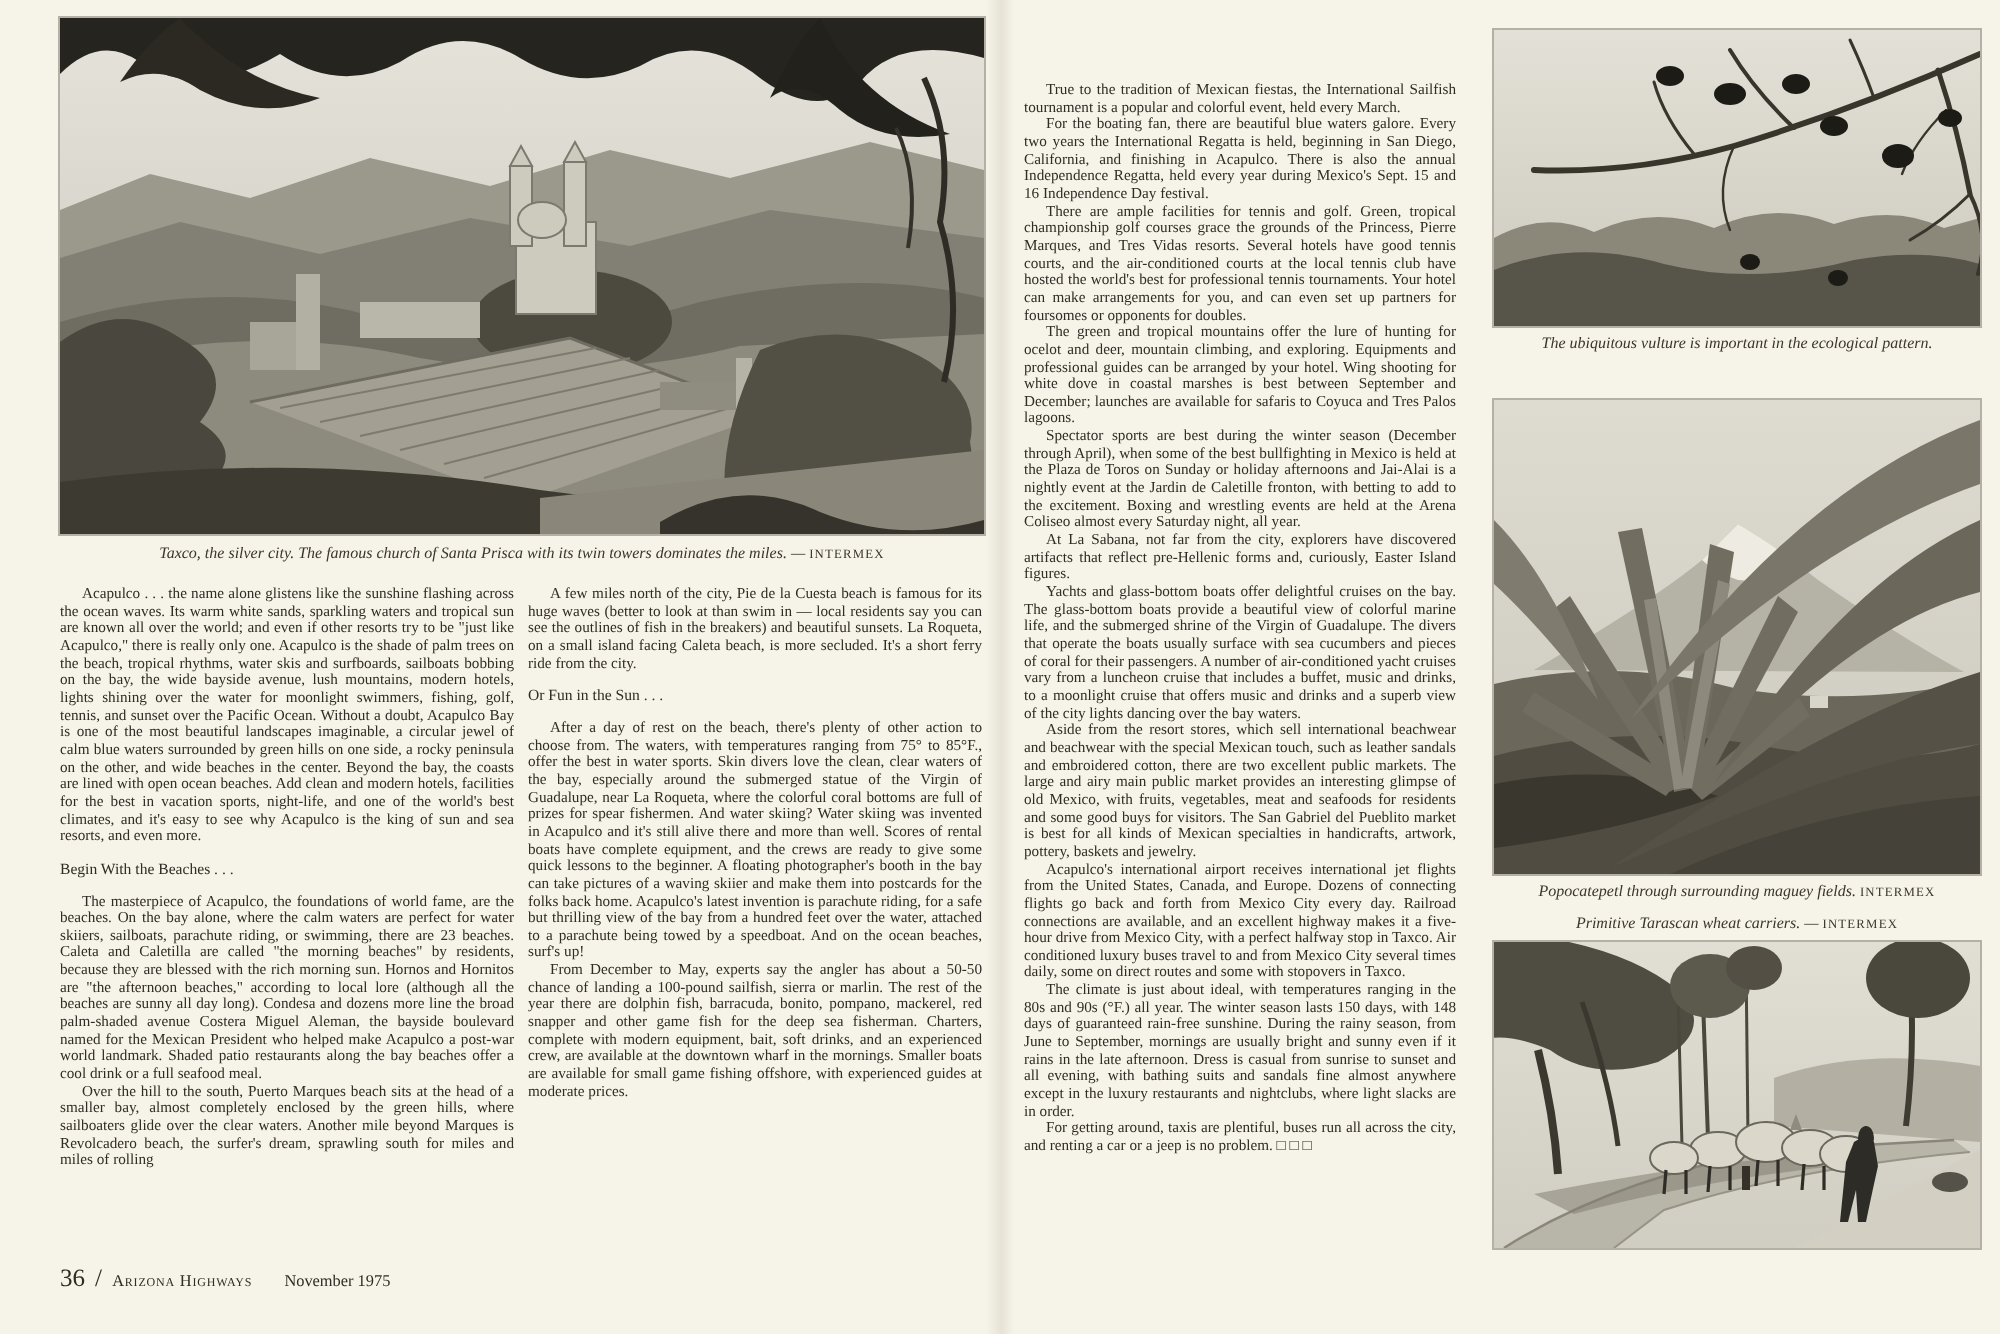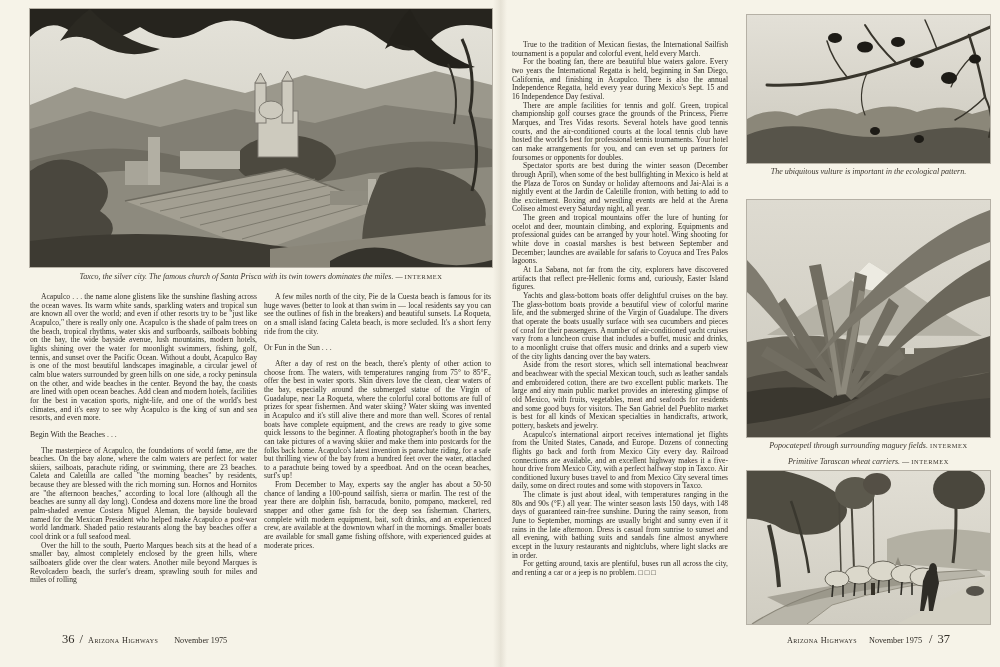--- a/index.html
+++ b/index.html
@@ -20,21 +20,21 @@
   .bodycol { position:absolute; font-size:7.6px; line-height:8.65px; text-align:justify; overflow:hidden; }
   .bodycol p { margin:0; text-indent:11px; }
   .bodycol p.noindent { text-indent:0; }
   .bodycol .sect { font-weight:normal; font-size:7.8px; margin:8px 0 7px 0; text-indent:0; }
 
   .footer { position:absolute; top:632px; font-size:8.2px; white-space:nowrap; }
   .footer .pg { font-size:12.5px; }
   .footer .slash { font-size:12.5px; padding:0 3px; }
   .footer .mag { font-variant:small-caps; letter-spacing:.4px; }
   .footer .date { margin-left:14px; }
-  .footer-left { left:30px;margin-left:32px; }
+  .footer-left { left:30px; }
   .footer-right { left:747px; width:243px; text-align:center; }
   .footer-right .date { margin-left:10px; margin-right:2px; }
 
   
   .photo-taxco  { left:30px;  top:9px;   width:462px; height:258px; }
   .caption-main { left:30px;  top:272px; width:462px; }
   .col1 { left:30px;  top:293px; width:227px; height:337px; }
   .col2 { left:264px; top:293px; width:227px; height:337px; }
   .col3 { left:512px; top:25px;  width:216px; height:592px;margin-top:16px; }
 
@@ -125,22 +125,22 @@
     <span class="mag">Arizona Highways</span>
     <span class="date">November 1975</span>
   </div>
 
   <div class="gutter"></div>
 
   <div class="bodycol col3">
     <p>True to the tradition of Mexican fiestas, the International Sailfish tournament is a popular and colorful event, held every March.</p>
     <p>For the boating fan, there are beautiful blue waters galore. Every two years the International Regatta is held, beginning in San Diego, California, and finishing in Acapulco. There is also the annual Independence Regatta, held every year during Mexico's Sept. 15 and 16 Independence Day festival.</p>
     <p>There are ample facilities for tennis and golf. Green, tropical championship golf courses grace the grounds of the Princess, Pierre Marques, and Tres Vidas resorts. Several hotels have good tennis courts, and the air-conditioned courts at the local tennis club have hosted the world's best for professional tennis tournaments. Your hotel can make arrangements for you, and can even set up partners for foursomes or opponents for doubles.</p>
+    <p>The green and tropical mountains offer the lure of hunting for ocelot and deer, mountain climbing, and exploring. Equipments and professional guides can be arranged by your hotel. Wing shooting for white dove in coastal marshes is best between September and December; launches are available for safaris to Coyuca and Tres Palos lagoons.</p>
     <p>Spectator sports are best during the winter season (December through April), when some of the best bullfighting in Mexico is held at the Plaza de Toros on Sunday or holiday afternoons and Jai-Alai is a nightly event at the Jardin de Caletille fronton, with betting to add to the excitement. Boxing and wrestling events are held at the Arena Coliseo almost every Saturday night, all year.</p>
-    <p>The green and tropical mountains offer the lure of hunting for ocelot and deer, mountain climbing, and exploring. Equipments and professional guides can be arranged by your hotel. Wing shooting for white dove in coastal marshes is best between September and December; launches are available for safaris to Coyuca and Tres Palos lagoons.</p>
     <p>At La Sabana, not far from the city, explorers have discovered artifacts that reflect pre-Hellenic forms and, curiously, Easter Island figures.</p>
     <p>Yachts and glass-bottom boats offer delightful cruises on the bay. The glass-bottom boats provide a beautiful view of colorful marine life, and the submerged shrine of the Virgin of Guadalupe. The divers that operate the boats usually surface with sea cucumbers and pieces of coral for their passengers. A number of air-conditioned yacht cruises vary from a luncheon cruise that includes a buffet, music and drinks, to a moonlight cruise that offers music and drinks and a superb view of the city lights dancing over the bay waters.</p>
     <p>Aside from the resort stores, which sell international beachwear and beachwear with the special Mexican touch, such as leather sandals and embroidered cotton, there are two excellent public markets. The large and airy main public market provides an interesting glimpse of old Mexico, with fruits, vegetables, meat and seafoods for residents and some good buys for visitors. The San Gabriel del Pueblito market is best for all kinds of Mexican specialties in handicrafts, artwork, pottery, baskets and jewelry.</p>
     <p>Acapulco's international airport receives international jet flights from the United States, Canada, and Europe. Dozens of connecting flights go back and forth from Mexico City every day. Railroad connections are available, and an excellent highway makes it a five-hour drive from Mexico City, with a perfect halfway stop in Taxco. Air conditioned luxury buses travel to and from Mexico City several times daily, some on direct routes and some with stopovers in Taxco.</p>
     <p>The climate is just about ideal, with temperatures ranging in the 80s and 90s (°F.) all year. The winter season lasts 150 days, with 148 days of guaranteed rain-free sunshine. During the rainy season, from June to September, mornings are usually bright and sunny even if it rains in the late afternoon. Dress is casual from sunrise to sunset and all evening, with bathing suits and sandals fine almost anywhere except in the luxury restaurants and nightclubs, where light slacks are in order.</p>
     <p>For getting around, taxis are plentiful, buses run all across the city, and renting a car or a jeep is no problem.  □  □  □</p>
   </div>
 
   <div class="photo photo-vultures">
     <svg viewBox="0 0 243 148" preserveAspectRatio="none">
@@ -271,20 +271,14 @@
             <path d="M165,112 L165,124"></path>
         </g>
         <path d="M180,100 Q186,96 190,100 L192,112 Q188,130 186,140 L182,140 L181,124 L177,140 L173,140 Q175,120 176,110 Z" fill="#2e2c26"></path>
         <ellipse cx="186" cy="98" rx="4" ry="6" fill="#2e2c26"></ellipse>
         <path d="M148,94 l3,-8 l3,8 z" fill="#8f8b7e"></path>
         <rect x="124" y="112" width="4" height="12" fill="#353128"></rect>
       </g>
     </svg>
   </div>
 
-  <div class="footer footer-right">
-    <span class="mag">Arizona Highways</span>
-    <span class="date">November 1975</span>
-    <span class="slash">/</span>
-    <span class="pg">37</span>
-  </div>
 
 </div>
 
 </body></html>

